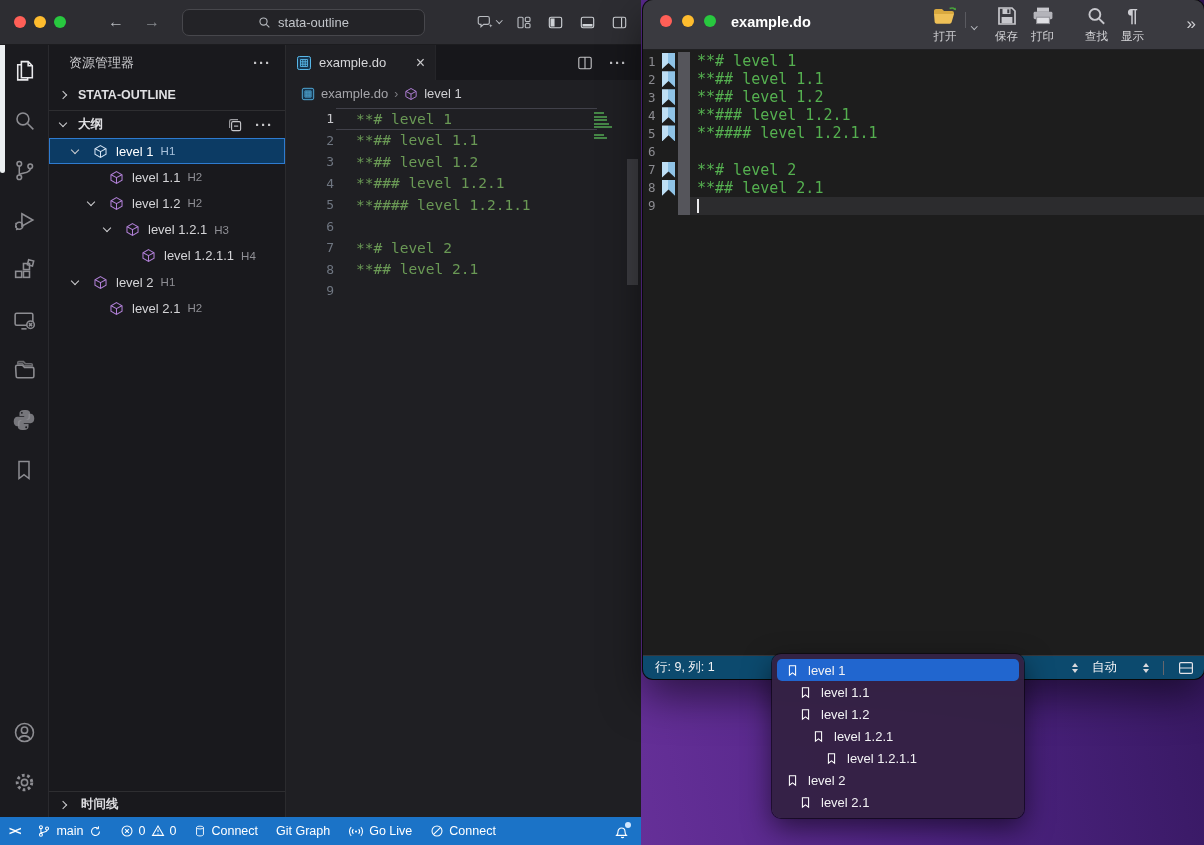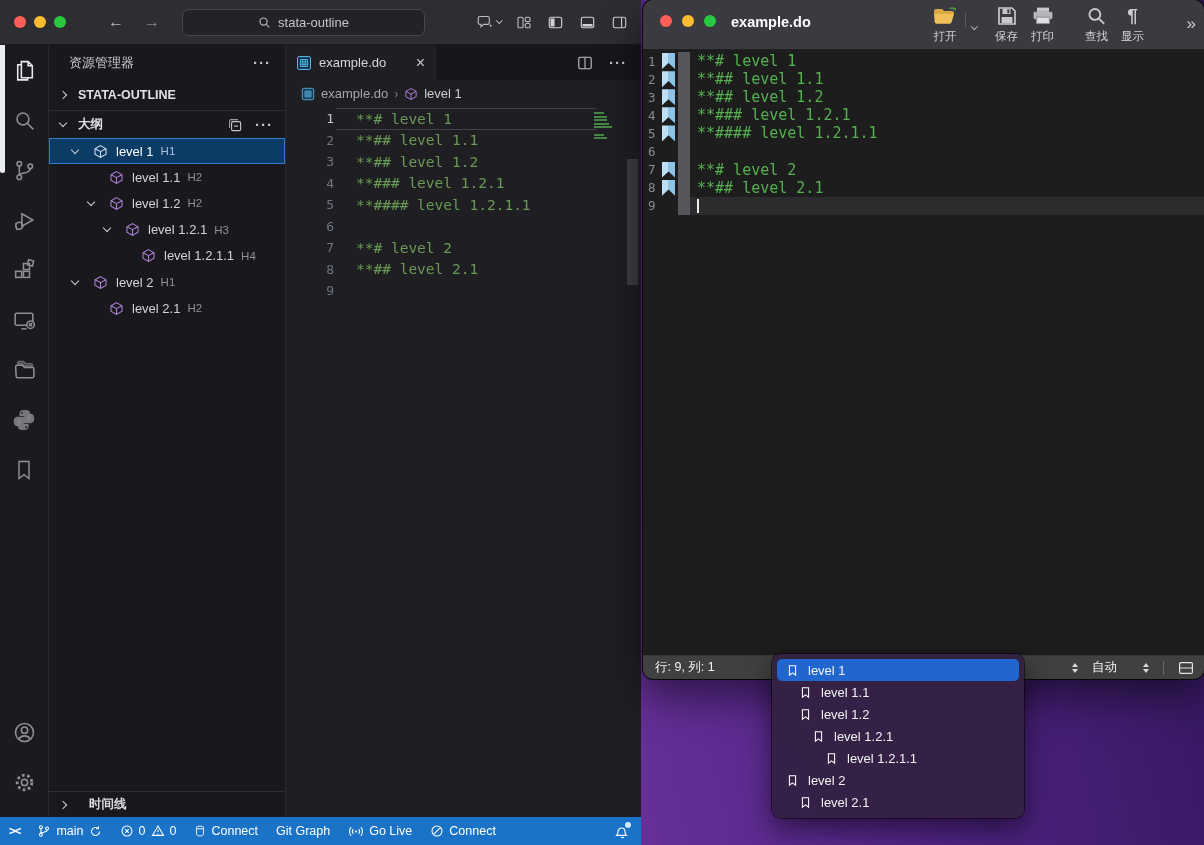--- a/index.html
+++ b/index.html
@@ -49,21 +49,21 @@
   .tree { }
   .tree-row { height:26.2px; display:flex; align-items:center; font-size:13px; color:#d4d4d7; position:relative; }
   .tree-row.selected { background:#0c3b64; box-shadow:inset 0 0 0 1px var(--focus); color:#fff; }
   .chev-wrap { width:16px; display:flex; justify-content:center; flex:0 0 16px; }
   .sym-icon { color:var(--purple); display:flex; margin-left:10px; }
   .tree-row.selected .sym-icon { color:#d5e4f4; }
   .tree-label { margin-left:8px; white-space:nowrap; }
   .tree-badge { margin-left:7px; font-size:11.5px; color:#8f8f95; }
   .tree-row.selected .tree-badge { color:#a9c2dc; }
   .sb-fill { flex:1; }
-  .sb-bottom-row { flex:0 0 26px; border-top:1px solid #2e2e31; display:flex; align-items:center; gap:18px; padding-left:6px; font-size:12.5px; font-weight:700; color:#dcdcdf; }
+  .sb-bottom-row { flex:0 0 26px; border-top:1px solid #2e2e31; display:flex; align-items:center; gap:10px; padding-left:6px; font-size:12.5px; font-weight:700; color:#dcdcdf; }
 
   
   .editor-col { flex:1; display:flex; flex-direction:column; min-width:0; position:relative; background:#1f1f23; }
   .tabbar { flex:0 0 35px; background:#17171b; display:flex; align-items:stretch; }
   .tab { width:150px; background:#1f1f23; display:flex; align-items:center; gap:7px; padding:0 10px; font-size:13px; color:#d6d6d9; border-right:1px solid #252529; }
   .tab-close { margin-left:auto; color:#c9c9cc; font-size:16px; line-height:1; }
   .tab-actions { margin-left:auto; display:flex; align-items:center; gap:16px; padding-right:14px; color:#c5c5c8; }
   .breadcrumbs { flex:0 0 27px; display:flex; align-items:center; gap:6px; padding-left:15px; font-size:13px; color:#a5a5aa; }
   .bc-sym { color:#cfcfd2; }
   .bc-sep { color:#7e7e84; font-size:12px; }
@@ -101,21 +101,21 @@
   .st-editor { flex:1; font-family:"DejaVu Sans Mono", monospace; position:relative; padding-top:2px; background:#1d1d1d; }
   .st-row { height:18.1px; display:flex; align-items:center; position:relative; }
   .st-ln { flex:0 0 19px; padding-left:5px; font-size:12.5px; color:#8b8b90; z-index:1; }
   .st-flagcol { flex:0 0 16px; display:flex; align-items:center; z-index:1; }
   .flag { width:13px; height:16px; background:linear-gradient(90deg,#bedff5 50%, #8fc3e6 50%); clip-path:polygon(0 0,100% 0,100% 100%,50% 62%,0 100%); }
   .st-strip { flex:0 0 12px; align-self:stretch; background:#55555b; z-index:1; }
   .st-text { padding-left:7px; font-size:15px; color:var(--stgreen); white-space:pre; z-index:1; }
   .st-row.current::before { content:""; position:absolute; left:47px; right:0; top:0; bottom:0; background:#2c2c2e; }
   .cursor { display:inline-block; width:2px; height:14px; background:#ececee; vertical-align:middle; }
 
-  .st-statusbar { flex:0 0 24px; background:#404040; border-top:1px solid #37373b; display:flex; align-items:center; color:#f2f2f4; font-size:12.5px; }
+  .st-statusbar { flex:0 0 24px; background:#0c4a6e; border-top:1px solid #37373b; display:flex; align-items:center; color:#f2f2f4; font-size:12.5px; }
   .st-pos { padding-left:12px; }
   .st-right { margin-left:auto; display:flex; align-items:center; gap:14px; padding-right:10px; }
   .stepper { display:flex; flex-direction:column; gap:2px; }
   .tri { width:0; height:0; border-left:3.5px solid transparent; border-right:3.5px solid transparent; }
   .tri.up { border-bottom:4.5px solid #d8d8dc; }
   .tri.down { border-top:4.5px solid #d8d8dc; }
   .st-sb-div { width:1px; height:14px; background:#66666c; }
   .auto-dd { display:flex; align-items:center; gap:26px; }
 
   

